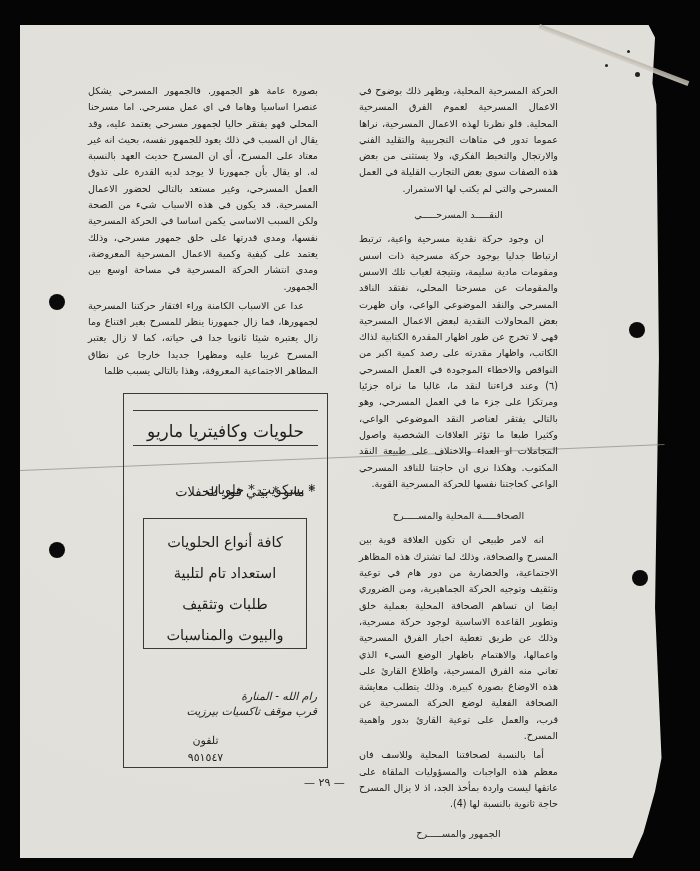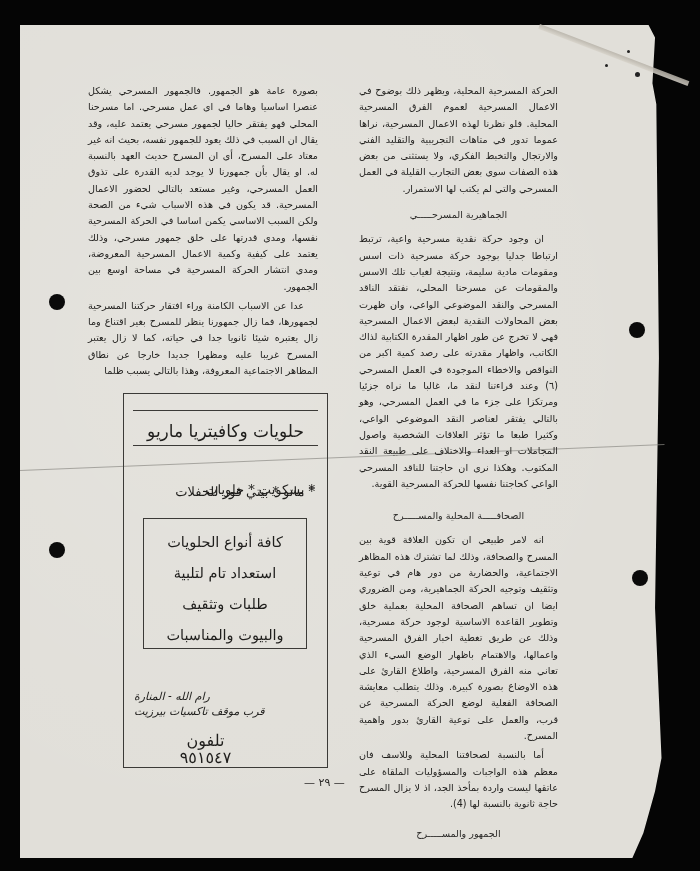--- a/index.html
+++ b/index.html
@@ -44,43 +44,43 @@
     position:absolute; left:9px; right:9px; top:16px; text-align:center;
     font-family:"DejaVu Serif", serif; font-size:17px; line-height:24px;
     border-top:1.2px solid #3b3a37; border-bottom:1.2px solid #3b3a37; padding:8px 0 2px;
   }
   .ad-line { position:absolute; left:10px; right:12px; text-align:right; font-family:"DejaVu Serif", serif; font-size:13px; }
   .ad-inner {
     position:absolute; left:19px; top:124px; width:164px; height:131px;
     border:1.2px solid #3b3a37; box-sizing:border-box; text-align:center;
     font-family:"DejaVu Serif", serif; font-size:14.5px; line-height:31px; padding-top:8px;
   }
-  .ad-addr { position:absolute; left:10px; right:10px; top:295px; text-align:left; font-family:"DejaVu Serif", serif; font-size:11px; line-height:15px; font-style:italic; }
-  .ad-phone { position:absolute; left:10px; right:50px; top:338px; text-align:center; font-family:"DejaVu Serif", serif; font-size:16px; line-height:17px; }
+  .ad-addr { position:absolute; left:10px; right:10px; top:295px; text-align:right; font-family:"DejaVu Serif", serif; font-size:11px; line-height:15px; font-style:italic; }
+  .ad-phone { position:absolute; left:10px; right:50px; top:338px; text-align:center; font-family:"DejaVu Serif", serif; font-size:11px; line-height:17px; }
 
   .page-number { position:absolute; left:304px; top:776px; direction:rtl; font-size:11px; color:#2a2927; }
 </style>
 </head>
 <body>
 
 <div class="page"></div>
 <div class="fold-top"></div>
 <div class="fold-mid"></div>
 
 <div class="hole" style="left:49px;top:294px;"></div>
 <div class="hole" style="left:49px;top:542px;"></div>
 <div class="hole" style="left:629px;top:322px;"></div>
 <div class="hole" style="left:632px;top:570px;"></div>
 <div class="speck" style="left:627px;top:50px;"></div>
 <div class="speck" style="left:605px;top:64px;"></div>
 <div class="speck" style="left:635px;top:72px;width:5px;height:5px;"></div>
 
 <div class="col" style="left:356px; top:80px; width:205px;">
   <p>الحركة المسرحية المحلية، ويظهر ذلك بوضوح في الاعمال المسرحية لعموم الفرق المسرحية المحلية. فلو نظرنا لهذه الاعمال المسرحية، نراها عموما تدور في متاهات التجريبية والتقليد الفني والارتجال والتخبط الفكري، ولا يستثنى من بعض هذه الصفات سوى بعض التجارب القليلة في العمل المسرحي والتي لم يكتب لها الاستمرار.</p>
-  <p class="heading">الجماهيرية المسرحـــــي</p>
+  <p class="heading">النقـــــد المسرحـــــي</p>
   <p class="indent">ان وجود حركة نقدية مسرحية واعية، ترتبط ارتباطا جدليا بوجود حركة مسرحية ذات اسس ومقومات مادية سليمة، ونتيجة لغياب تلك الاسس والمقومات عن مسرحنا المحلي، نفتقد الناقد المسرحي والنقد الموضوعي الواعي، وان ظهرت بعض المحاولات النقدية لبعض الاعمال المسرحية فهي لا تخرج عن طور اظهار المقدرة الكتابية لذاك الكاتب، واظهار مقدرته على رصد كمية اكبر من النواقص والاخطاء الموجودة في العمل المسرحي (٦) وعند قراءتنا لنقد ما، غالبا ما نراه جزئيا ومرتكزا على جزء ما في العمل المسرحي، وهو بالتالي يفتقر لعناصر النقد الموضوعي الواعي، وكثيرا طبعا ما تؤثر العلاقات الشخصية واصول المجاملات او العداء والاختلاف على طبيعة النقد المكتوب. وهكذا نرى ان حاجتنا للناقد المسرحي الواعي كحاجتنا نفسها للحركة المسرحية القوية.</p>
   <p class="heading" style="margin-top:16px !important;">الصحافـــــة المحلية والمســـــرح</p>
   <p class="indent">انه لامر طبيعي ان تكون العلاقة قوية بين المسرح والصحافة، وذلك لما تشترك هذه المظاهر الاجتماعية، والحضارية من دور هام في توعية وتثقيف وتوجيه الحركة الجماهيرية، ومن الضروري ايضا ان تساهم الصحافة المحلية بعملية خلق وتطوير القاعدة الاساسية لوجود حركة مسرحية، وذلك عن طريق تغطية اخبار الفرق المسرحية واعمالها، والاهتمام باظهار الوضع السيء الذي تعاني منه الفرق المسرحية، واطلاع القارئ على هذه الاوضاع بصورة كبيرة. وذلك يتطلب معايشة الصحافة الفعلية لوضع الحركة المسرحية عن قرب، والعمل على توعية القارئ بدور واهمية المسرح.</p>
   <p class="indent">أما بالنسبة لصحافتنا المحلية وللاسف فان معظم هذه الواجبات والمسؤوليات الملقاة على عاتقها ليست واردة بمأخذ الجد، اذ لا يزال المسرح حاجة ثانوية بالنسبة لها (4).</p>
   <p class="heading" style="margin-top:14px !important;">الجمهور والمســـــرح</p>
 </div>
 
 <div class="col" style="left:85px; top:80px; width:236px;">
   <p>بصورة عامة هو الجمهور. فالجمهور المسرحي يشكل عنصرا اساسيا وهاما في اى عمل مسرحي. اما مسرحنا المحلي فهو يفتقر حاليا لجمهور مسرحي يعتمد عليه، وقد يقال ان السبب في ذلك يعود للجمهور نفسه، بحيث انه غير معتاد على المسرح، أى ان المسرح حديث العهد بالنسبة له. او يقال بأن جمهورنا لا يوجد لديه القدرة على تذوق العمل المسرحي، وغير مستعد بالتالي لحضور الاعمال المسرحية. قد يكون في هذه الاسباب شيء من الصحة ولكن السبب الاساسي يكمن اساسا في الحركة المسرحية نفسها، ومدى قدرتها على خلق جمهور مسرحي، وذلك يعتمد على كيفية وكمية الاعمال المسرحية المعروضة، ومدى انتشار الحركة المسرحية في مساحة اوسع بين الجمهور.</p>
   <p class="indent">عدا عن الاسباب الكامنة وراء افتقار حركتنا المسرحية لجمهورها، فما زال جمهورنا ينظر للمسرح بغير اقتناع وما زال يعتبره شيئا ثانويا جدا في حياته، كما لا زال يعتبر المسرح غريبا عليه ومظهرا جديدا خارجا عن نطاق المظاهر الاجتماعية المعروفة، وهذا بالتالي يسبب ظلما</p>

